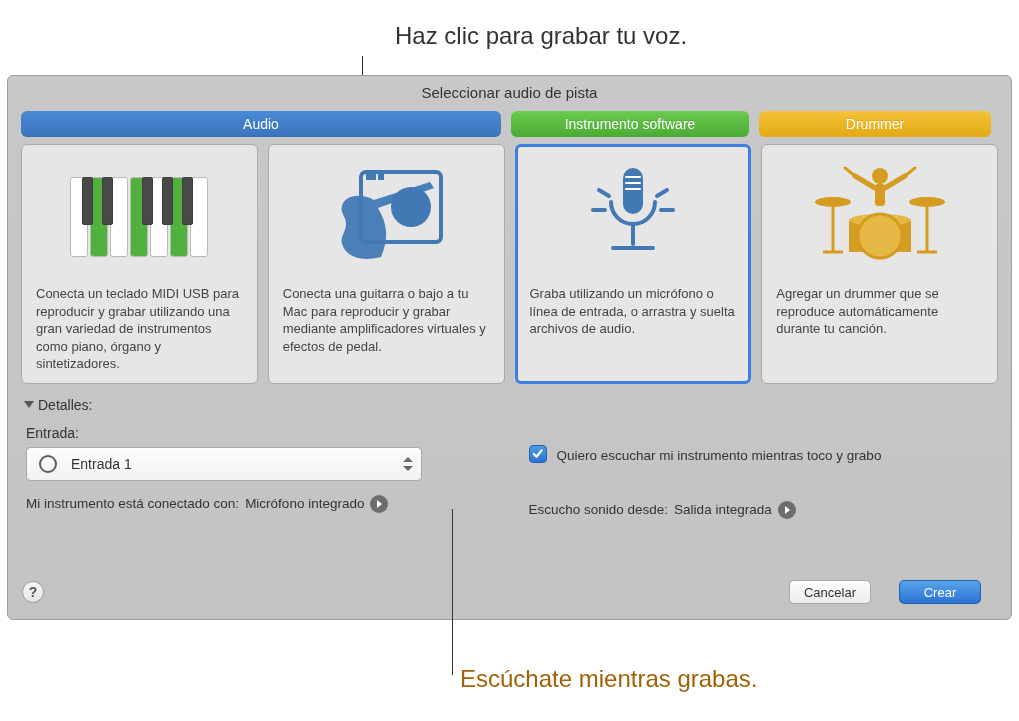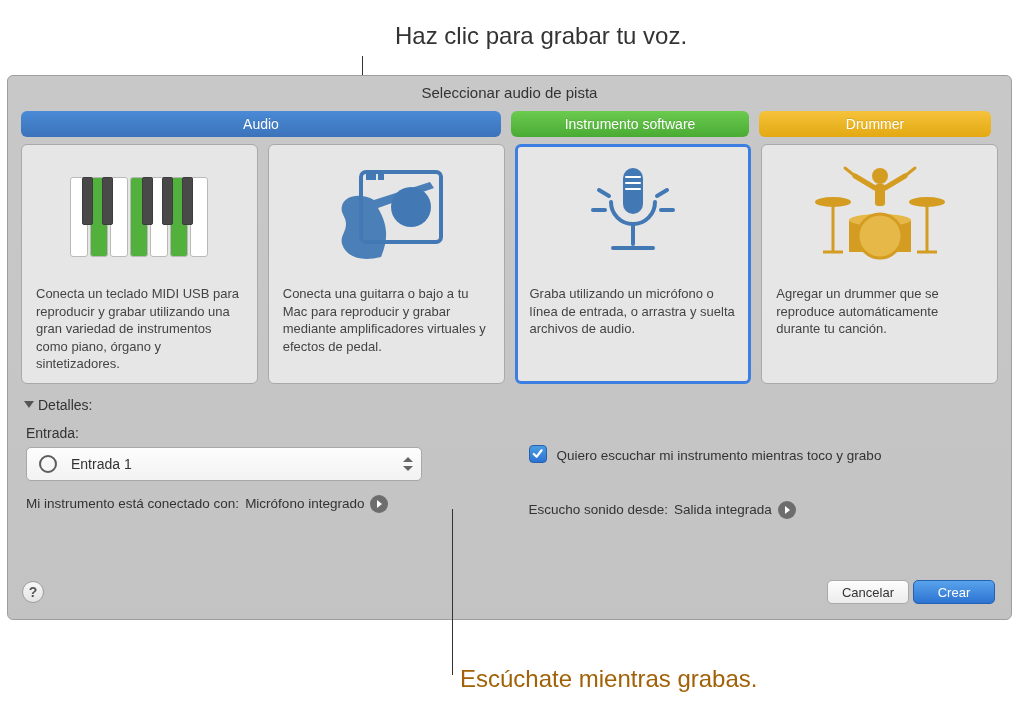--- a/index.html
+++ b/index.html
@@ -173,21 +173,21 @@
   }
   .help-btn {
     width: 22px; height: 22px; border-radius: 50%;
     border: 1px solid #9e9e9e;
     background: linear-gradient(#f7f7f7,#e5e5e5);
     color:#555; font-size:14px; font-weight: 600;
     display:flex; align-items:center; justify-content:center;
     cursor:pointer;
     margin-left: 8px;
   }
-  .btn-row { display:flex; gap: 4px; margin-right: 10px;}
+  .btn-row { display:flex; gap: 28px; margin-right: 24px;}
   .push-btn {
     min-width: 82px; height: 24px;
     border: 1px solid #a9a9a9; border-radius: 5px;
     background: linear-gradient(#fdfdfd,#ececec);
     font-size: 13px; color: #333;
     padding: 0 14px;
     cursor: pointer;
   }
   .push-btn.primary {
     background: linear-gradient(#58a3ec,#2d73d2);

